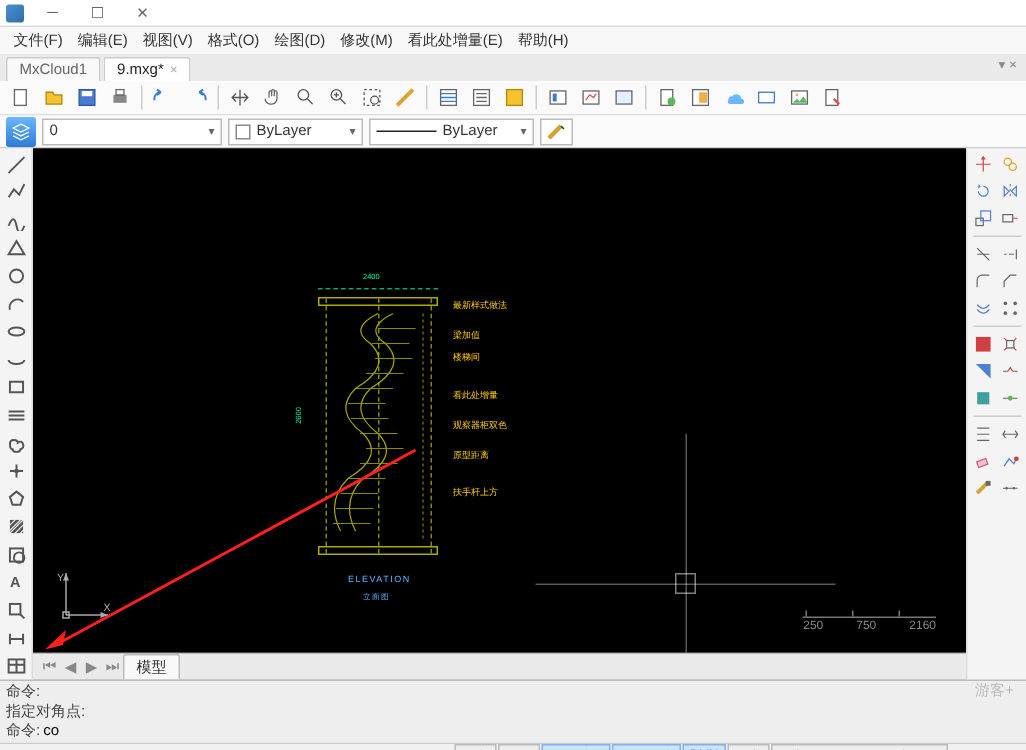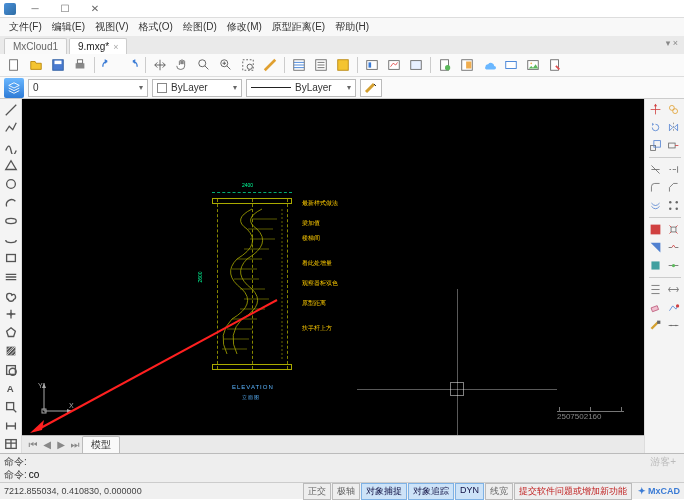--- a/index.html
+++ b/index.html
@@ -52,21 +52,21 @@
 .ucs { position:absolute; left:14px; bottom:14px; }
 .ucs svg { overflow:visible; }
 .scale { position:absolute; right:20px; bottom:14px; color:#888; font-size:8px; }
 .scale .bar { display:flex; align-items:flex-end; gap:30px; border-bottom:1px solid #777; padding:0 2px; }
 .scale .bar span { border-left:1px solid #777; height:4px; }
 .arrow { position:absolute; left:0; bottom:0; width:260px; height:140px; pointer-events:none; }
 .viewtabs { height:18px; background:#eaeaea; display:flex; align-items:center; padding-left:4px; font-size:10px; border-top:1px solid #bbb; }
 .viewtabs .vtab { padding:1px 8px; background:#f9f9f9; border:1px solid #bbb; border-bottom:none; border-radius:2px 2px 0 0; margin-right:2px; }
 .viewtabs .nav { width:14px; text-align:center; color:#888; }
 .cmdarea { background:#eeeeee; border-top:1px solid #bbb; font-size:10px; color:#444; padding:1px 4px; line-height:13px; position:relative; }
-.cmdarea .ghost { position:absolute; right:8px; top:1px; color:#bbb; font-size:10px; }
+.cmdarea .ghost { position:absolute; right:8px; top:1px; color:#bbb; font-size:10px;font-family:Liberation Mono, monospace; }
 .cmdline { display:flex; align-items:center; }
 .cmdline .prompt { margin-right:2px; }
 .cmdline .inp { flex:1; border:none; background:transparent; font-size:10px; outline:none; }
 .statusbar { height:17px; background:#f0f0f0; border-top:1px solid #ccc; display:flex; align-items:center; font-size:9px; color:#444; padding:0 4px; }
 .statusbar .coords { flex:0 0 auto; }
 .statusbar .toggles { margin-left:auto; display:flex; gap:1px; }
 .statusbar .tg { padding:1px 4px; border:1px solid #bbb; background:#eee; color:#666; font-size:9px; }
 .statusbar .tg.on { background:#cde3f8; border-color:#7fb2e5; color:#114; }
 .statusbar .tg.alert { color:#c02020; }
 .statusbar .logo { margin-left:6px; color:#3a7bd5; font-weight:bold; font-size:9px; }
@@ -81,21 +81,21 @@
   <div class="winbtn close">✕</div>
 </div>
 
 <div class="menubar">
   <span>文件(F)</span>
   <span>编辑(E)</span>
   <span>视图(V)</span>
   <span>格式(O)</span>
   <span>绘图(D)</span>
   <span>修改(M)</span>
-  <span>原型距离(E)</span>
+  <span>看此处增量(E)</span>
   <span>帮助(H)</span>
 </div>
 
 <div class="tabs">
   <div class="tab"><span>MxCloud1</span></div>
   <div class="tab active"><span>9.mxg*</span><span class="x">×</span></div>
   <div class="darrow">▾ ×</div>
 </div>
 
 <div class="toolbar">
@@ -429,21 +429,21 @@
           <text x="33" y="29" font-size="7" fill="#aaa">X</text>
           <text x="2" y="9" font-size="7" fill="#aaa">Y</text>
         </svg>
       </div>
       <div class="scale">
         <div class="bar">
             <span></span>
             <span></span>
             <span></span>
           </div>
-        <div style="display:flex;">
+        <div style="display:flex;gap:22px">
             <span>250</span>
             <span>750</span>
             <span>2160</span>
           </div>
       </div>
       <svg class="arrow" viewBox="0 0 260 140">
         <line x1="255" y1="5" x2="15" y2="135" stroke="#ff2020" stroke-width="2"></line>
         <polygon points="8,138 22,125 20,135" fill="#ff2020"></polygon>
       </svg>
     </div>
@@ -620,20 +620,21 @@
             <circle cx="11" cy="8" r="1" fill="#666"></circle>
           </svg>
         </div>
       </div>
   </div>
 </div>
 
 <div class="cmdarea">
   <div class="ghost">游客+</div>
   <div>命令:</div>
+  <div>指定对角点:</div>
   <div class="cmdline">
     <span class="prompt">命令:</span>
     <input class="inp" value="co" style="">
   </div>
 </div>
 
 <div class="statusbar">
   <span class="coords">7212.855034, 0.410830, 0.000000</span>
   <div class="toggles">
     <span class="tg">正交</span>

